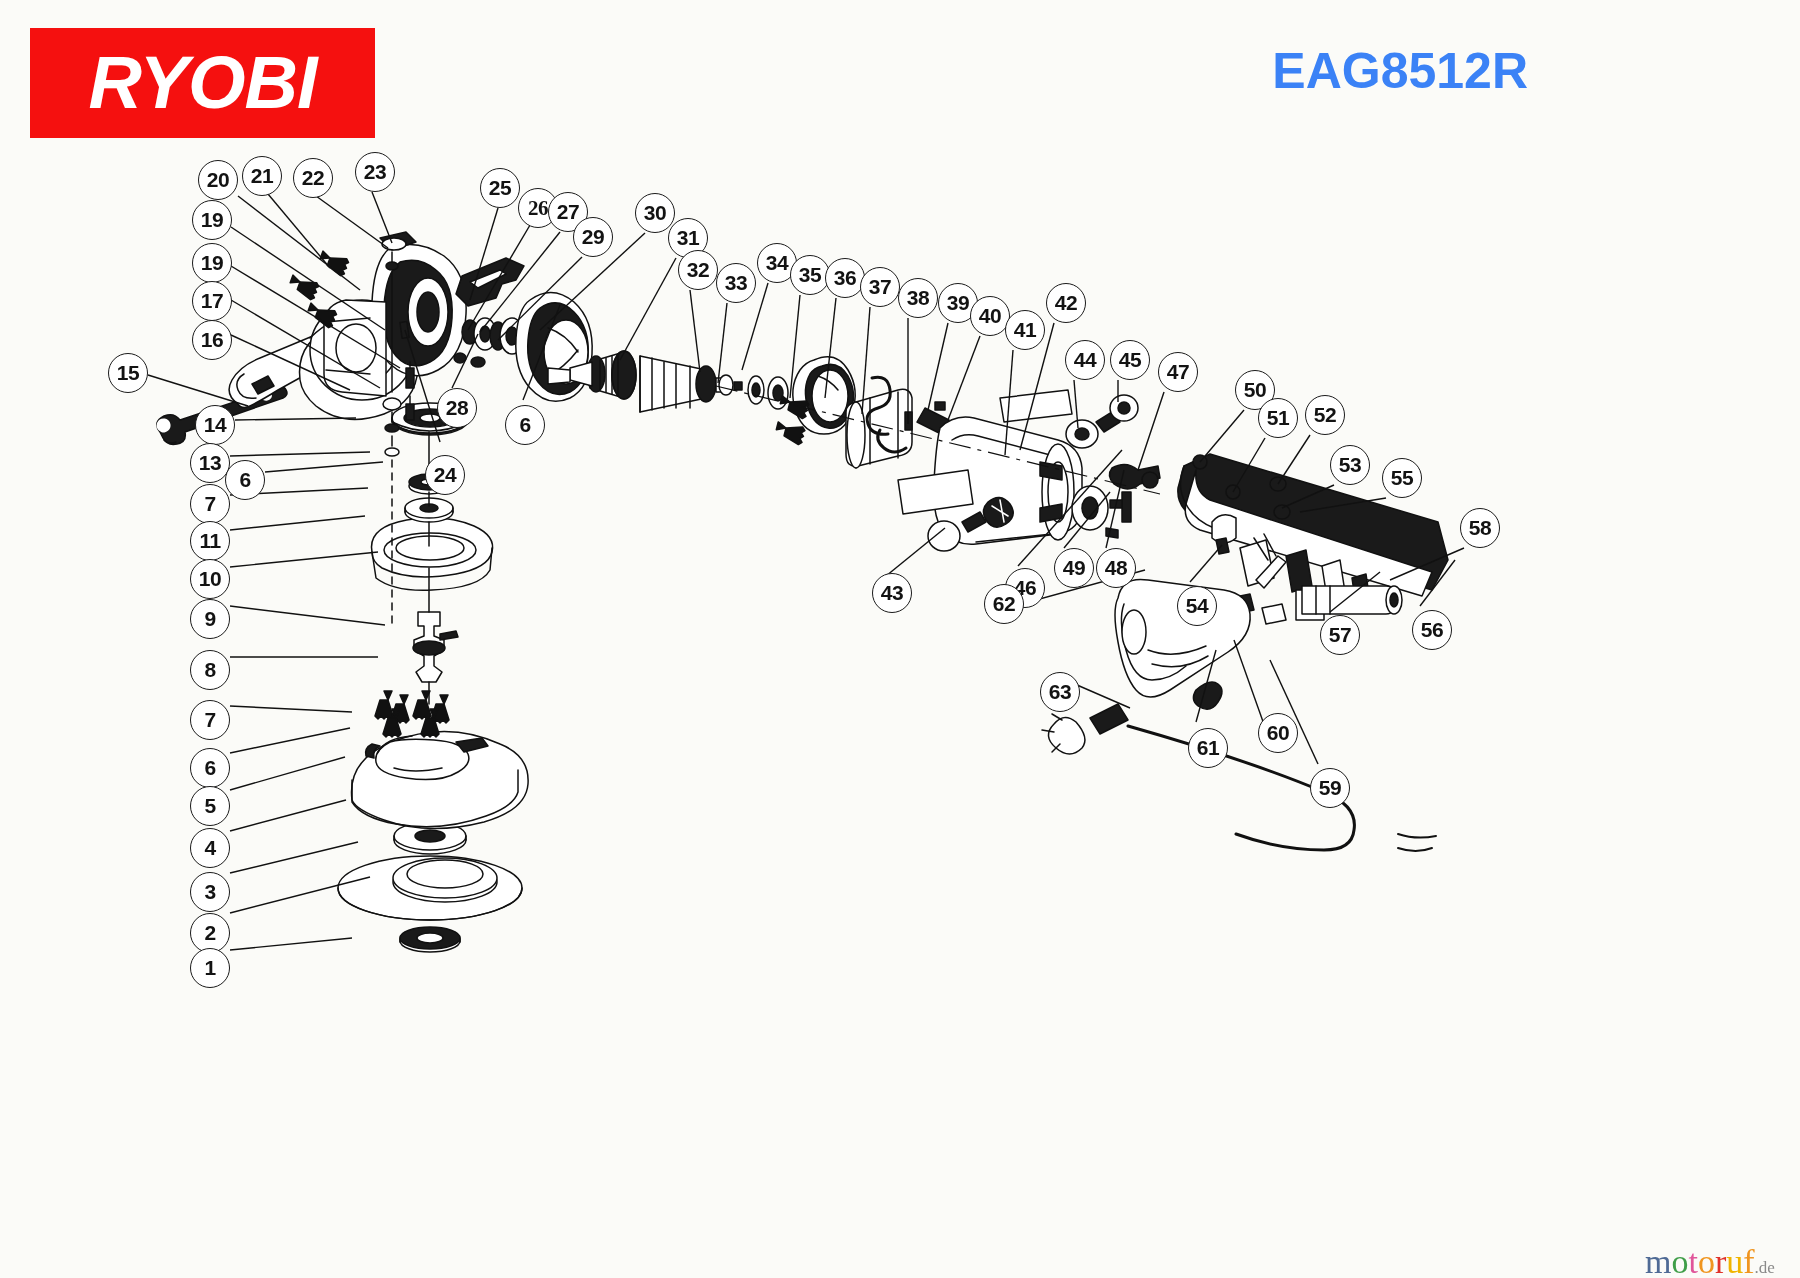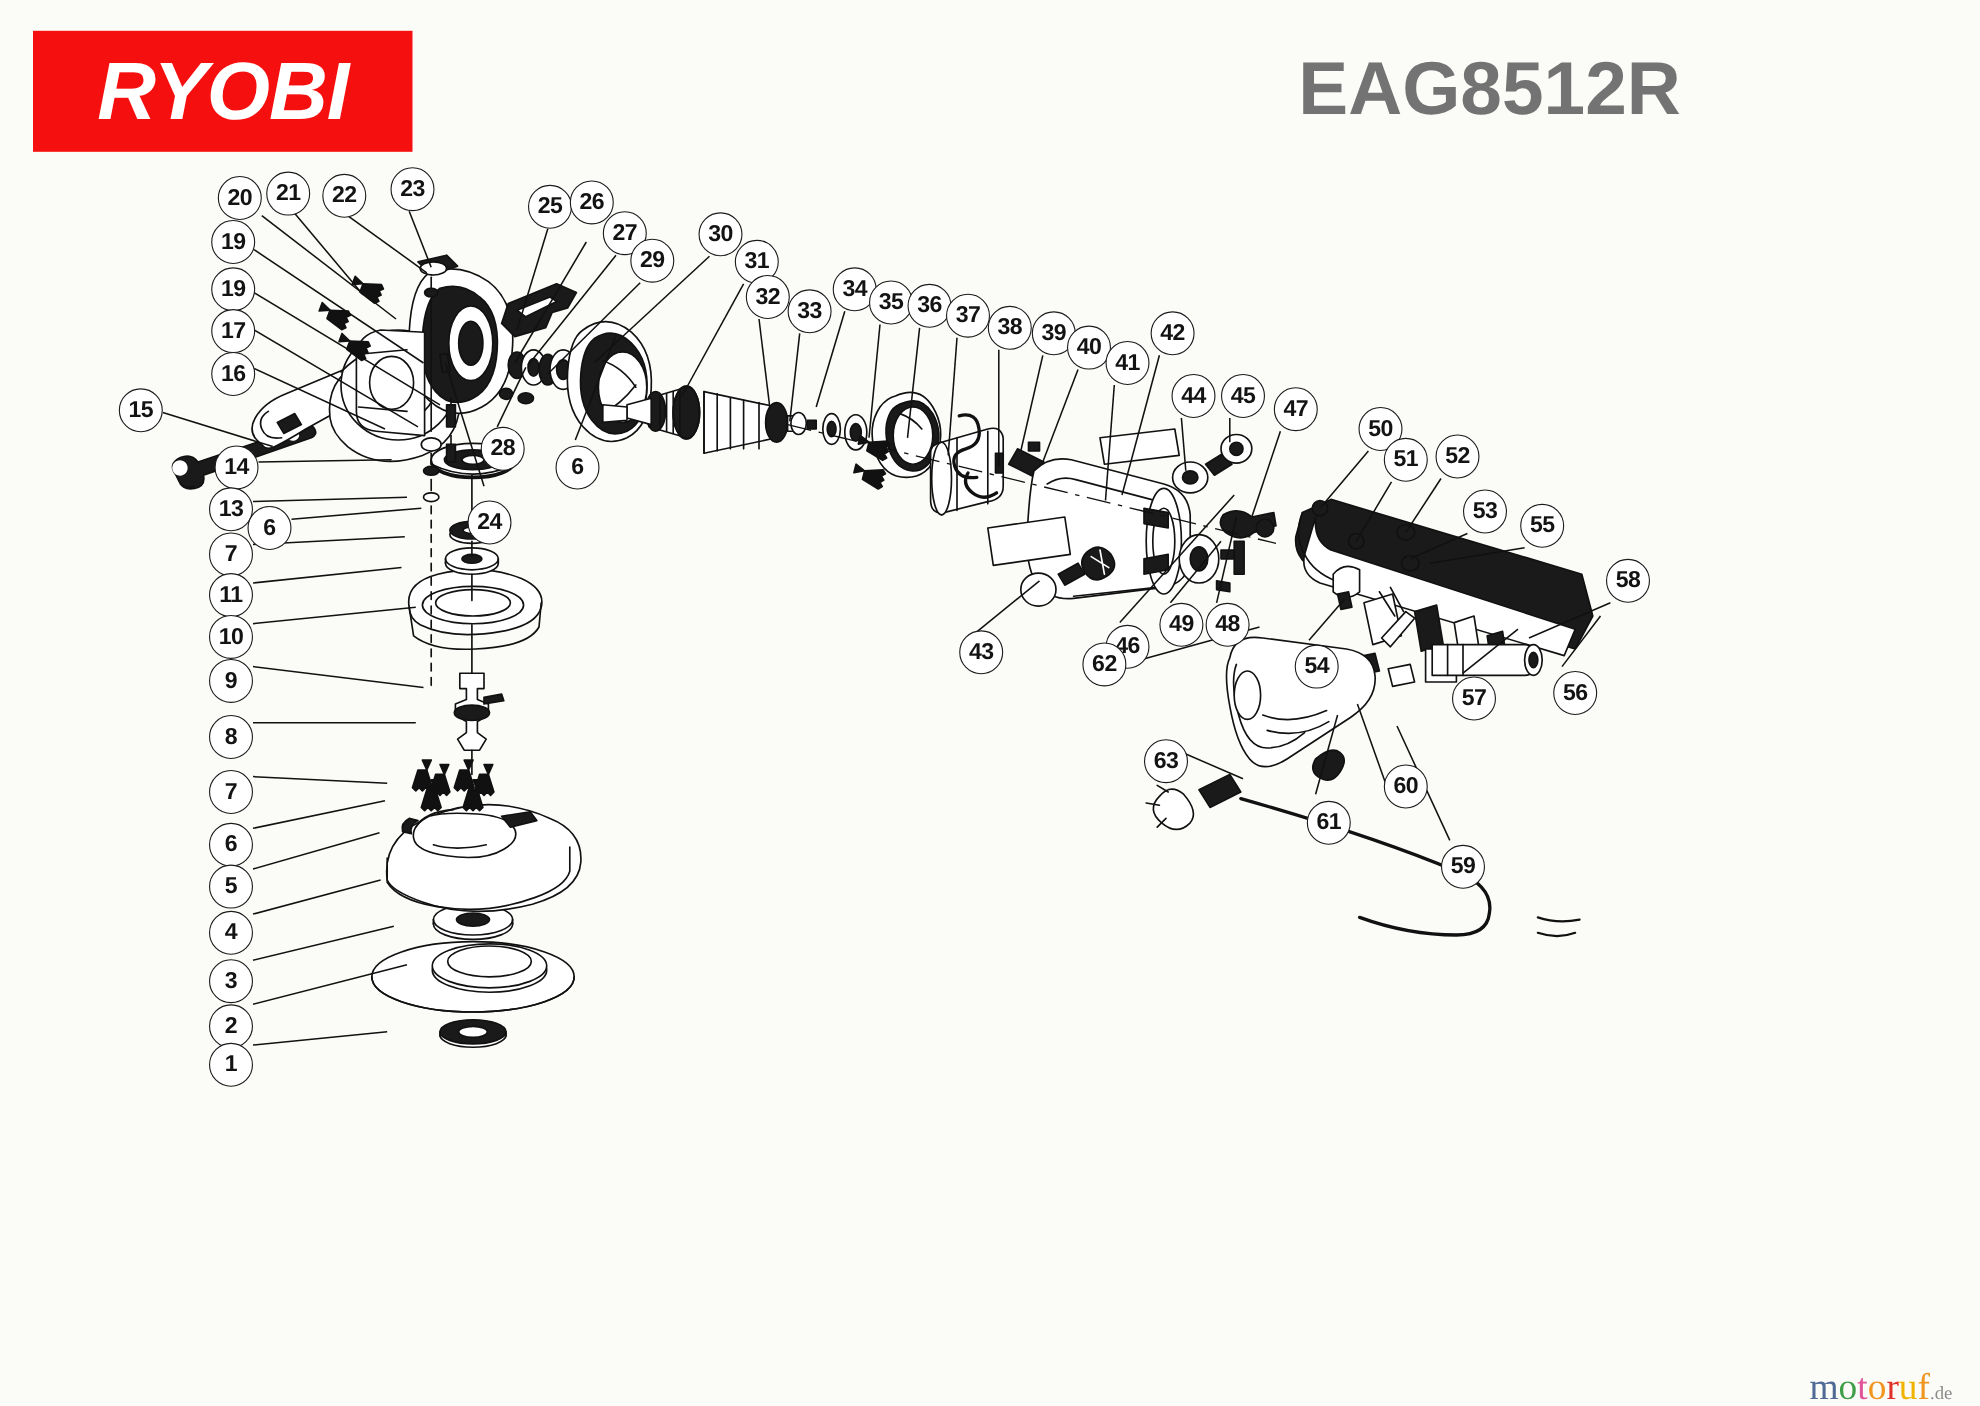--- a/index.html
+++ b/index.html
@@ -23,21 +23,21 @@
     font-weight:bold;font-style:italic;
     font-size:74px;letter-spacing:-1px;color:#ffffff;
     line-height:1;
     transform:skewX(0deg);
   }
 
   
   #model{
     position:absolute;right:28px;top:42px;
     font-family:"Liberation Sans", sans-serif;
-    font-weight:bold;font-size:68px;color:#737373;
+    font-weight:bold;font-size:50px;color:#3b82f6;
     letter-spacing:0px;white-space:nowrap;
   }
 
   
   #watermark{
     position:absolute;left:1645px;top:1218px;
     font-family:"Liberation Serif", serif;
     font-size:34px;line-height:1;white-space:nowrap;margin-top:27px;
   }
   #watermark .d{font-size:17px;color:#8a8a8a;}
@@ -498,21 +498,21 @@
       <div class="cal" style="left: 190px; top: 599px;">9</div>
       <div class="cal" style="left: 190px; top: 650px;">8</div>
       <div class="cal" style="left: 190px; top: 700px;">7</div>
       <div class="cal" style="left: 190px; top: 748px;">6</div>
       <div class="cal" style="left: 190px; top: 786px;">5</div>
       <div class="cal" style="left: 190px; top: 828px;">4</div>
       <div class="cal" style="left: 190px; top: 872px;">3</div>
       <div class="cal" style="left: 190px; top: 913px;">2</div>
       <div class="cal" style="left: 190px; top: 948px;">1</div>
       <div class="cal" style="left: 480px; top: 168px;">25</div>
-      <div class="cal" style="left: 518px; top: 164px;">26</div>
+      <div class="cal" style="left: 518px; top: 188px; font-family: Liberation Serif, serif;">26</div>
       <div class="cal" style="left: 548px; top: 192px;">27</div>
       <div class="cal" style="left: 573px; top: 217px;">29</div>
       <div class="cal" style="left: 635px; top: 193px;">30</div>
       <div class="cal" style="left: 668px; top: 218px;">31</div>
       <div class="cal" style="left: 437px; top: 388px;">28</div>
       <div class="cal" style="left: 505px; top: 405px;">6</div>
       <div class="cal" style="left: 425px; top: 455px;">24</div>
       <div class="cal" style="left: 678px; top: 250px;">32</div>
       <div class="cal" style="left: 716px; top: 263px;">33</div>
       <div class="cal" style="left: 757px; top: 243px;">34</div>
@@ -535,20 +535,20 @@
       <div class="cal" style="left: 1460px; top: 508px;">58</div>
       <div class="cal" style="left: 872px; top: 573px;">43</div>
       <div class="cal" style="left: 1054px; top: 548px;">49</div>
       <div class="cal" style="left: 1096px; top: 548px;">48</div>
       <div class="cal" style="left: 1005px; top: 568px;">46</div>
       <div class="cal" style="left: 984px; top: 584px;">62</div>
       <div class="cal" style="left: 1177px; top: 586px;">54</div>
       <div class="cal" style="left: 1320px; top: 615px;">57</div>
       <div class="cal" style="left: 1412px; top: 610px;">56</div>
       <div class="cal" style="left: 1310px; top: 768px; text-align: right;">59</div>
-      <div class="cal" style="left: 1258px; top: 695px; text-align: right;">60</div>
+      <div class="cal" style="left: 1258px; top: 713px; text-align: right;">60</div>
       <div class="cal" style="left: 1188px; top: 728px;">61</div>
       <div class="cal" style="left: 1040px; top: 672px;">63</div>
     </div>
 
   <div id="watermark"><span style="color: rgb(79, 106, 149);">m</span><span style="color: rgb(63, 158, 72);">o</span><span style="color: rgb(224, 85, 154);">t</span><span style="color: rgb(240, 149, 31);">o</span><span style="color: rgb(224, 50, 42);">r</span><span style="color: rgb(240, 180, 0);">u</span><span style="color: rgb(240, 149, 31);">f</span><span class="d">.de</span></div>
 
 </div>
 
 </body></html>

